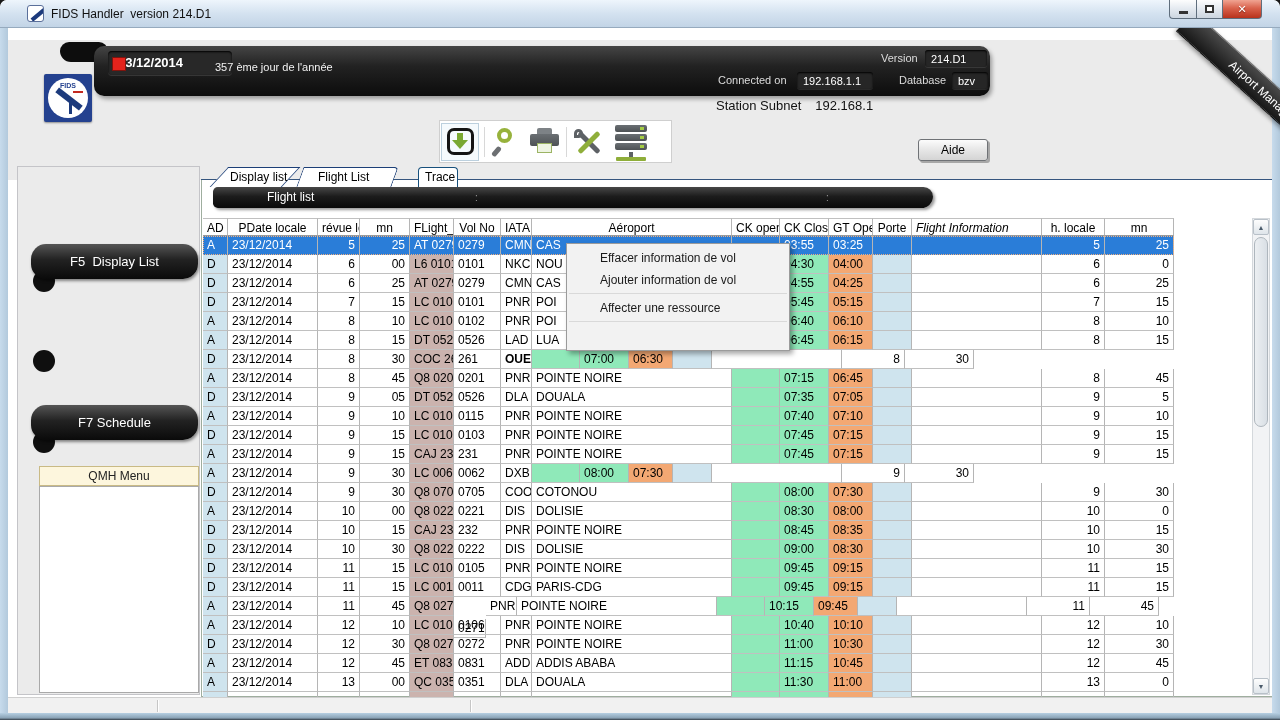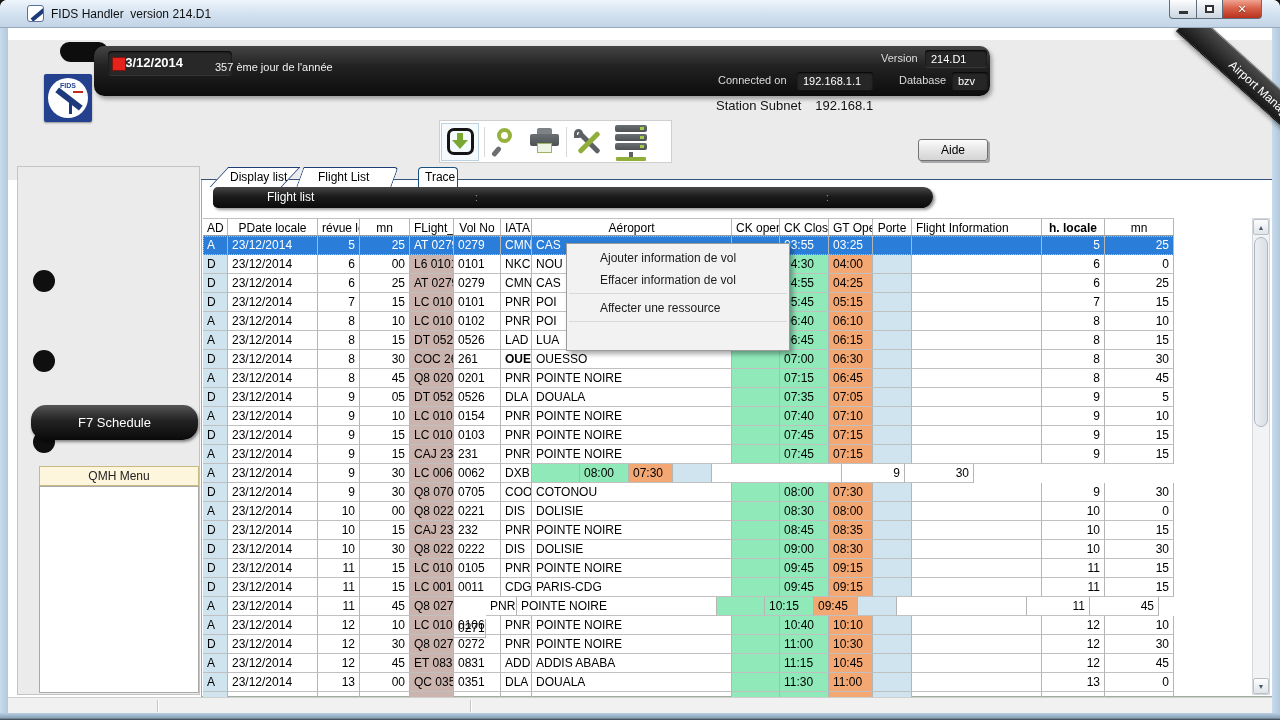--- a/index.html
+++ b/index.html
@@ -105,21 +105,21 @@
     background:linear-gradient(#474747,#1c1c1c 45%,#0a0a0a);box-shadow:2px 2px 3px rgba(0,0,0,.4);
     color:#fff;font-size:12px;line-height:21px;}
   .flightbar .fb-text{position:absolute;left:54px;top:0;}
   .flightbar .dots{position:absolute;top:0;color:#9a9a9a;font-size:10px;}
   .grid{position:absolute;left:1px;top:38px;font-size:12px;color:#000;}
   .grow{display:flex;height:19px;}
   .grow.head{height:18px;background:#fff;}
   .gcell{flex:none;height:100%;border-right:1px solid #b5b5b5;border-bottom:1px solid #c0c0c0;
     padding:0 4px;line-height:18px;white-space:nowrap;overflow:hidden;}
   .grow.head .gcell{border-top:1px solid #c0c0c0;border-bottom:1px solid #9a9a9a;text-align:center;background:#fff;}
-  .grow.head .gcell.c12{text-align:left;}
+  .grow.head .gcell.c12{text-align:left;font-style:italic;}
   .gcell.num{text-align:right;}
   .grow:not(.head) .c0{background:#cfe4ee;}
   .grow:not(.head) .c4{background:#cbb3ae;}
   .grow:not(.head) .c8,.grow:not(.head) .c9{background:#8fe9b9;}
   .grow:not(.head) .c10{background:#f3a873;}
   .grow:not(.head) .c11{background:#cfe4ee;}
   .grow.selected .gcell{background:#2a7dd8 !important;color:#fff;border-bottom-color:#2a7dd8;}
   .grow.selected{outline:1px dotted #f0b080;outline-offset:-1px;}
   .grow.partial{height:5px;overflow:hidden;}
   .grow.partial .gcell{border-bottom:none;}
@@ -251,21 +251,21 @@
             <div class="gcell c3 num" style="width: 50px;">mn</div>
             <div class="gcell c4" style="width: 44px;">FLight_1</div>
             <div class="gcell c5" style="width: 47px;">Vol No</div>
             <div class="gcell c6" style="width: 31px;">IATA</div>
             <div class="gcell c7" style="width: 200px;">Aéroport</div>
             <div class="gcell c8" style="width: 48px;">CK open</div>
             <div class="gcell c9" style="width: 49px;">CK Close</div>
             <div class="gcell c10" style="width: 44px;">GT Open</div>
             <div class="gcell c11" style="width: 39px;">Porte</div>
             <div class="gcell c12" style="width: 130px;">Flight Information</div>
-            <div class="gcell c13 num" style="width: 63px; font-weight: bold;">h. locale</div>
+            <div class="gcell c13 num" style="width: 63px;">h. locale</div>
             <div class="gcell c14 num" style="width: 69px;">mn</div>
           </div>
           <div class="grow selected">
             <div class="gcell c0" style="width: 25px;">A</div>
             <div class="gcell c1" style="width: 90px;">23/12/2014</div>
             <div class="gcell c2 num" style="width: 42px;">5</div>
             <div class="gcell c3 num" style="width: 50px;">25</div>
             <div class="gcell c4" style="width: 44px;">AT 0279</div>
             <div class="gcell c5" style="width: 47px;">0279</div>
             <div class="gcell c6" style="width: 31px;">CMN</div>
@@ -364,21 +364,20 @@
             <div class="gcell c14 num" style="width: 69px;">15</div>
           </div>
           <div class="grow ">
             <div class="gcell c0" style="width: 25px;">D</div>
             <div class="gcell c1" style="width: 90px;">23/12/2014</div>
             <div class="gcell c2 num" style="width: 42px;">8</div>
             <div class="gcell c3 num" style="width: 50px;">30</div>
             <div class="gcell c4" style="width: 44px;">COC 261</div>
             <div class="gcell c5" style="width: 47px;">261</div>
             <div class="gcell c6" style="width: 31px; font-weight: bold;">OUE</div>
-            <div class="gcell c7" style="width: 200px;">OUESSO</div>
             <div class="gcell c8" style="width: 48px;"></div>
             <div class="gcell c9" style="width: 49px;">07:00</div>
             <div class="gcell c10" style="width: 44px;">06:30</div>
             <div class="gcell c11" style="width: 39px;"></div>
             <div class="gcell c12" style="width: 130px;"></div>
             <div class="gcell c13 num" style="width: 63px;">8</div>
             <div class="gcell c14 num" style="width: 69px;">30</div>
           </div>
           <div class="grow ">
             <div class="gcell c0" style="width: 25px;">A</div>
@@ -413,21 +412,21 @@
             <div class="gcell c12" style="width: 130px;"></div>
             <div class="gcell c13 num" style="width: 63px;">9</div>
             <div class="gcell c14 num" style="width: 69px;">5</div>
           </div>
           <div class="grow ">
             <div class="gcell c0" style="width: 25px;">A</div>
             <div class="gcell c1" style="width: 90px;">23/12/2014</div>
             <div class="gcell c2 num" style="width: 42px;">9</div>
             <div class="gcell c3 num" style="width: 50px;">10</div>
             <div class="gcell c4" style="width: 44px;">LC 0104</div>
-            <div class="gcell c5" style="width: 47px;">0154</div>
+            <div class="gcell c5" style="width: 47px;">0115</div>
             <div class="gcell c6" style="width: 31px;">PNR</div>
             <div class="gcell c7" style="width: 200px;">POINTE NOIRE</div>
             <div class="gcell c8" style="width: 48px;"></div>
             <div class="gcell c9" style="width: 49px;">07:40</div>
             <div class="gcell c10" style="width: 44px;">07:10</div>
             <div class="gcell c11" style="width: 39px;"></div>
             <div class="gcell c12" style="width: 130px;"></div>
             <div class="gcell c13 num" style="width: 63px;">9</div>
             <div class="gcell c14 num" style="width: 69px;">10</div>
           </div>
@@ -688,20 +687,21 @@
         </div>
     <div class="vscroll">
       <div class="sbtn up">▲</div>
       <div class="sthumb"></div>
       <div class="sbtn down">▼</div>
     </div>
   </div>
 
   <div class="sidebar">
     <div class="sbtn-tail" style="left:15px;top:103px;"></div>
+    <div class="side-btn" style="top:77px;">F5  Display List</div>
     <div class="sbtn-tail" style="left:15px;top:183px;"></div>
     <div class="sbtn-tail" style="left:15px;top:264px;"></div>
     <div class="side-btn" style="top:238px;">F7 Schedule</div>
     <div class="qmh-head">QMH Menu</div>
     <div class="qmh-list"></div>
   </div>
 
   <div class="statusbar">
     <div class="groove" style="left:149px;"></div>
     <div class="groove" style="left:462px;"></div>
@@ -722,21 +722,21 @@
         </div>
     <div class="capbtn max">
           <div class="glyph-max"></div>
         </div>
     <div class="capbtn close">
           <div class="glyph-close">✕</div>
         </div>
   </div>
 
   <div class="ctxmenu">
+    <div class="mi">Effacer information de vol</div>
     <div class="mi">Ajouter information de vol</div>
-    <div class="mi">Effacer information de vol</div>
     <div class="msep"></div>
     <div class="mi">Affecter une ressource</div>
     <div class="msep"></div>
   </div>
 
 </div>
 </div>
 
 </body></html>

